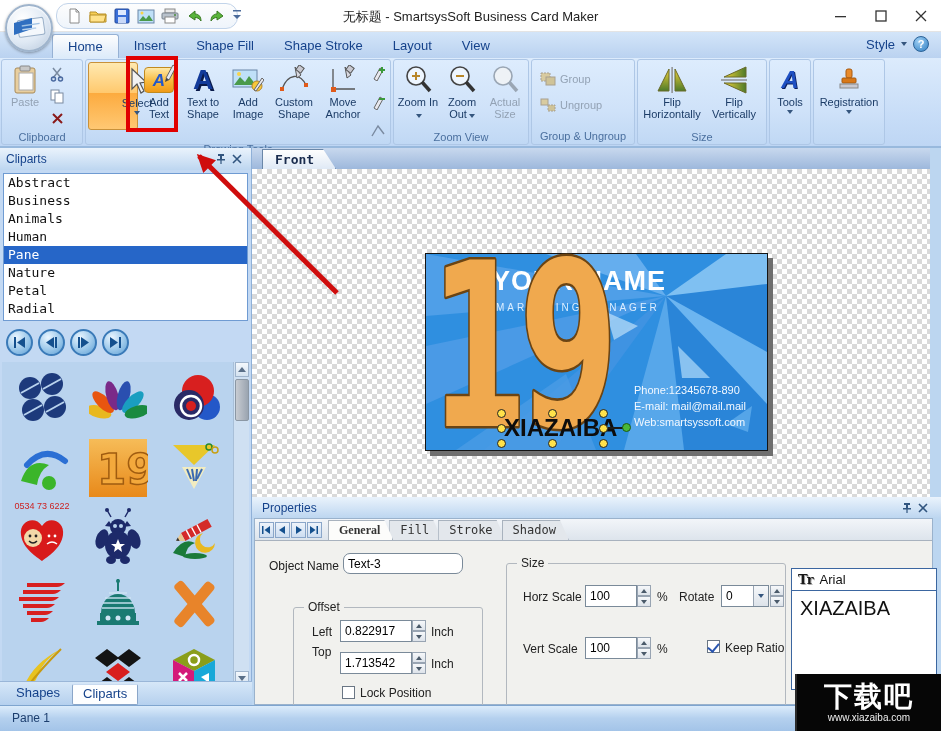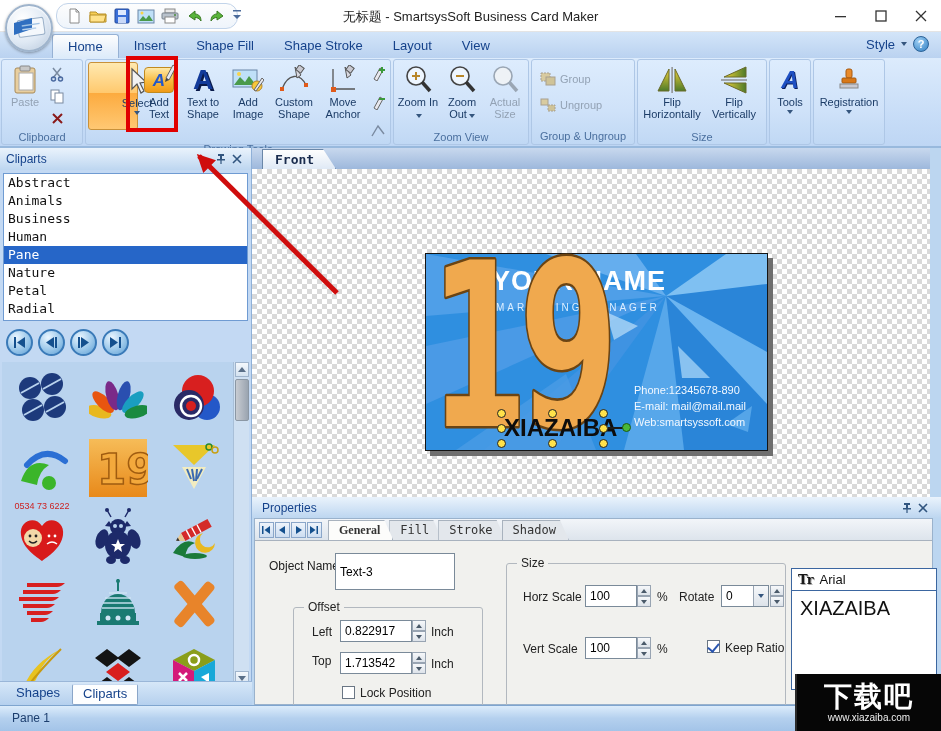--- a/index.html
+++ b/index.html
@@ -514,22 +514,22 @@
       </span>
       <span class="picon">
         <svg width="10" height="10">
             <path d="M1 1 L9 9 M9 1 L1 9" stroke="#31557f" stroke-width="1.6"></path>
           </svg>
       </span>
     </div>
 
     <div class="cat-list">
       <div class="cat-item">Abstract</div>
+      <div class="cat-item">Business</div>
       <div class="cat-item">Animals</div>
-      <div class="cat-item">Business</div>
       <div class="cat-item">Human</div>
       <div class="cat-item sel">Pane</div>
       <div class="cat-item">Nature</div>
       <div class="cat-item">Petal</div>
       <div class="cat-item">Radial</div>
     </div>
 
     <div class="navrow">
       <span class="navbtn">
           <svg width="13" height="11">
@@ -859,36 +859,36 @@
             </span>
         </span>
         <span class="ptab active">General</span>
         <span class="ptab">Fill</span>
         <span class="ptab">Stroke</span>
         <span class="ptab">Shadow</span>
       </div>
       <div class="pcontent">
 
         <span class="flabel" style="left:14px; top:18px;">Object Name</span>
-        <input class="tinput" style="left: 80px; top: 12px; width: 120px; height: 37px;" value="Text-3">
+        <input class="tinput" style="left: 88px; top: 12px; width: 120px; height: 21px; border-radius: 7px;" value="Text-3">
 
         <div class="gbox" style="left:38px; top:66px; width:190px; height:104px;">
           <span class="legend">Offset</span>
           <span class="flabel" style="left:18px; top:17px;">Left</span>
           <input class="tinput" style="left: 46px; top: 12px; width: 72px; height: 22px;" value="0.822917">
           <span class="spin" style="left:118px; top:12px;">
               <div>
                 <span class="sp-up"></span>
               </div>
               <div>
                 <span class="sp-dn"></span>
               </div>
             </span>
           <span class="flabel" style="left:137px; top:17px;">Inch</span>
-          <span class="flabel" style="left:18px; top:46px;">Top</span>
+          <span class="flabel" style="left:18px; top:37px;">Top</span>
           <input class="tinput" style="left: 46px; top: 44px; width: 72px; height: 22px;" value="1.713542">
           <span class="spin" style="left:118px; top:44px;">
               <div>
                 <span class="sp-up"></span>
               </div>
               <div>
                 <span class="sp-dn"></span>
               </div>
             </span>
           <span class="flabel" style="left:137px; top:49px;">Inch</span>

